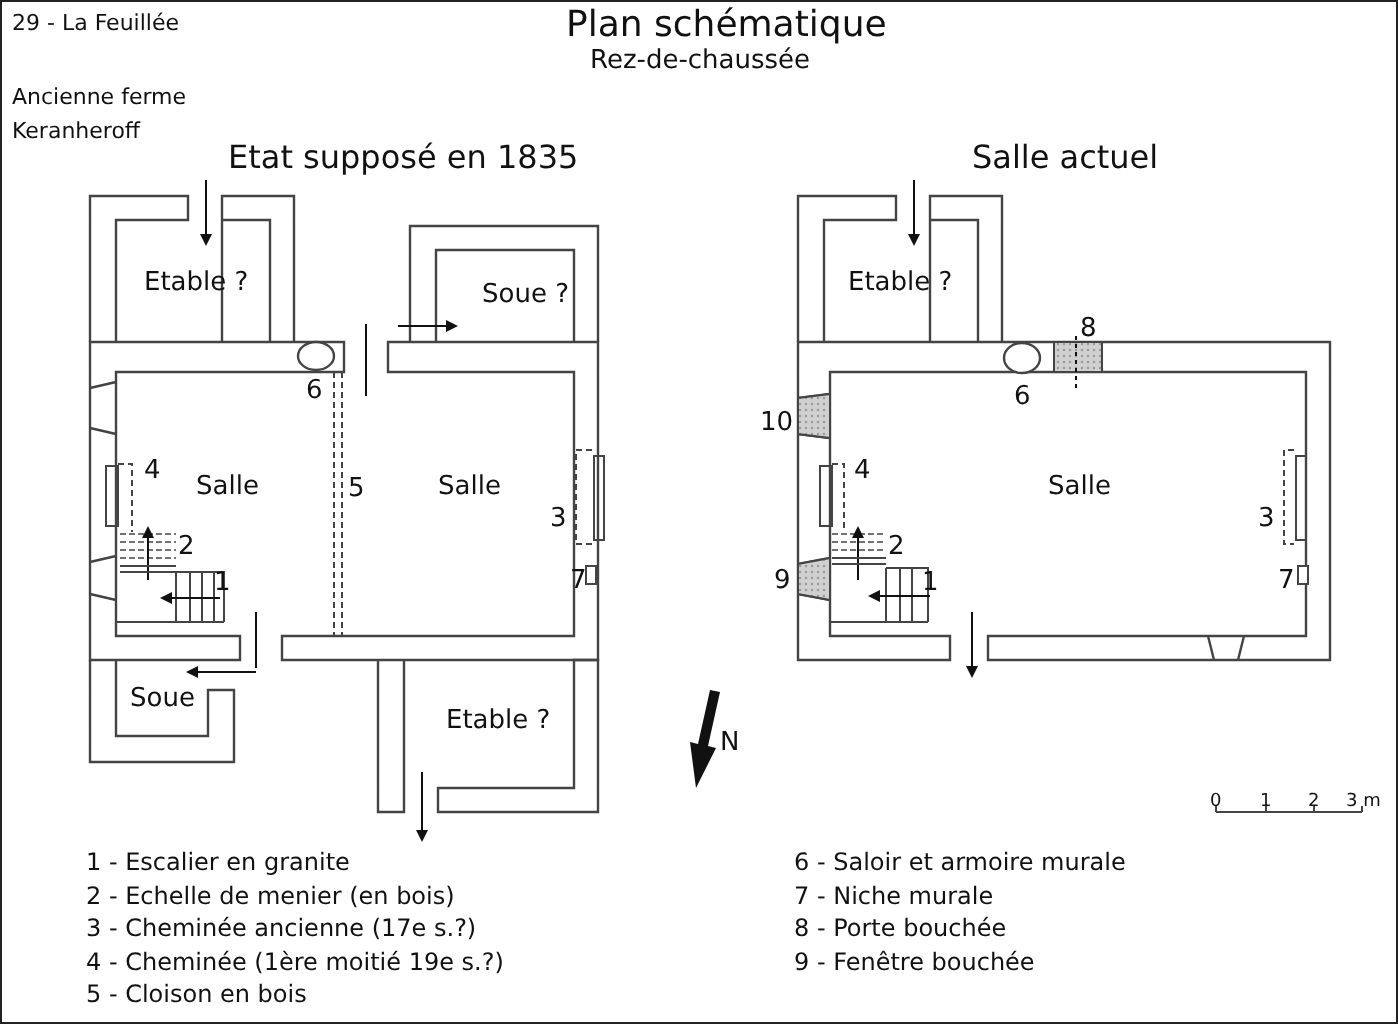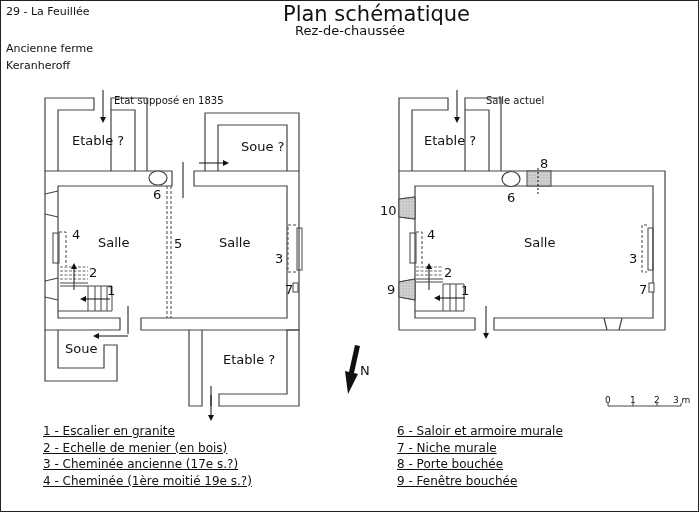--- a/index.html
+++ b/index.html
@@ -1,24 +1,24 @@
 <!DOCTYPE html>
 <html><head>
 <meta charset="utf-8">
 <style>
   html, body { margin: 0; padding: 0; background: #fff; }
   body { width: 699px; height: 512px; position: relative; overflow: hidden;
          font-family: "DejaVu Sans", "Liberation Sans", sans-serif; color: #111; }
   .frame { position: absolute; left: 0; top: 0; width: 697px; height: 510px; border: 1px solid #222; }
   .txt { position: absolute; white-space: nowrap; line-height: 1; }
   .hdr { font-size: 11px; }
-  .title { font-size: 21px; }
+  .title { font-size: 18px; }
   .sub { font-size: 13px; text-align: center; }
-  .state { font-size: 10px; margin-top: 25px; }
-  .legend { font-size: 12px; text-decoration: underline; }
+  .state { font-size: 16px; }
+  .legend { font-size: 12px; }
   .legend div { height: 16.6px; line-height: 16.6px; }
   svg { position: absolute; left: 0; top: 0; }
   svg text { font-family: "DejaVu Sans", "Liberation Sans", sans-serif; fill: #111; }
 </style>
 </head>
 <body>
 
 <div class="frame"></div>
 
 <div class="txt hdr" style="left:6px;top:6px;">29 - La Feuillée</div>
@@ -169,19 +169,20 @@
   <text x="630" y="403" font-size="9">1</text>
   <text x="654" y="403" font-size="9">2</text>
   <text x="673" y="403" font-size="9">3 m</text>
 </svg>
 
 <div class="txt legend" style="left:43px;top:423px;">
   <div>1 - Escalier en granite</div>
   <div>2 - Echelle de menier (en bois)</div>
   <div>3 - Cheminée ancienne (17e s.?)</div>
   <div>4 - Cheminée (1ère moitié 19e s.?)</div>
+  <div>5 - Cloison en bois</div>
 </div>
 <div class="txt legend" style="left:397px;top:423px;">
   <div>6 - Saloir et armoire murale</div>
   <div>7 - Niche murale</div>
   <div>8 - Porte bouchée</div>
   <div>9 - Fenêtre bouchée</div>
 </div>
 
 </body></html>

